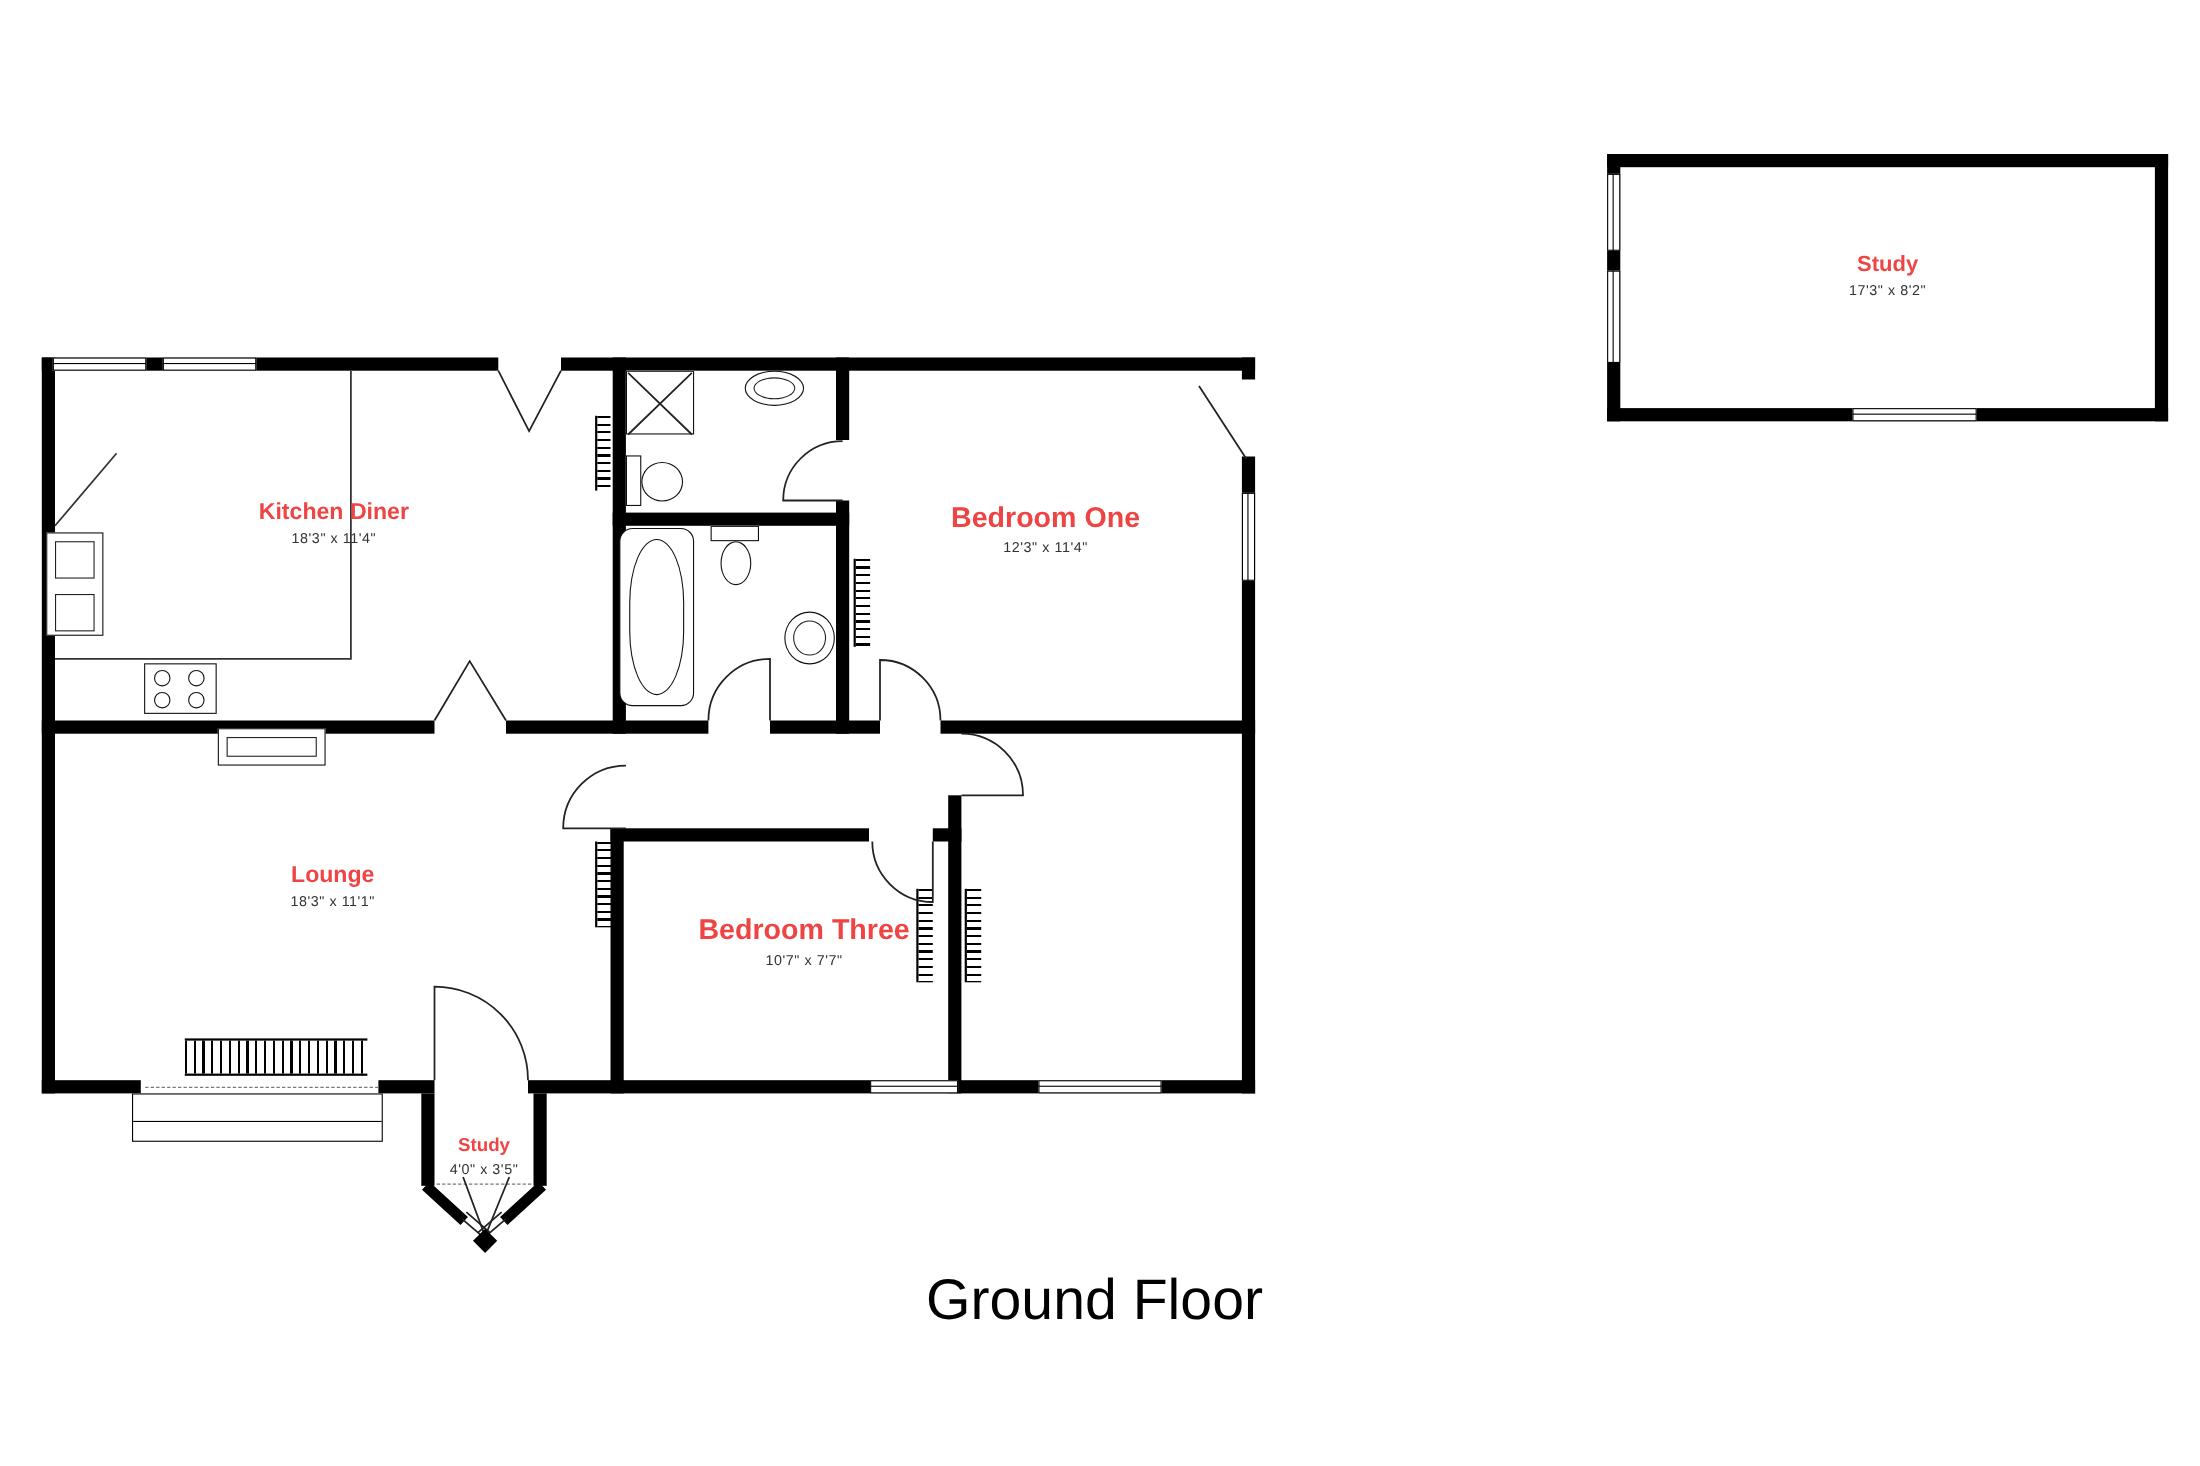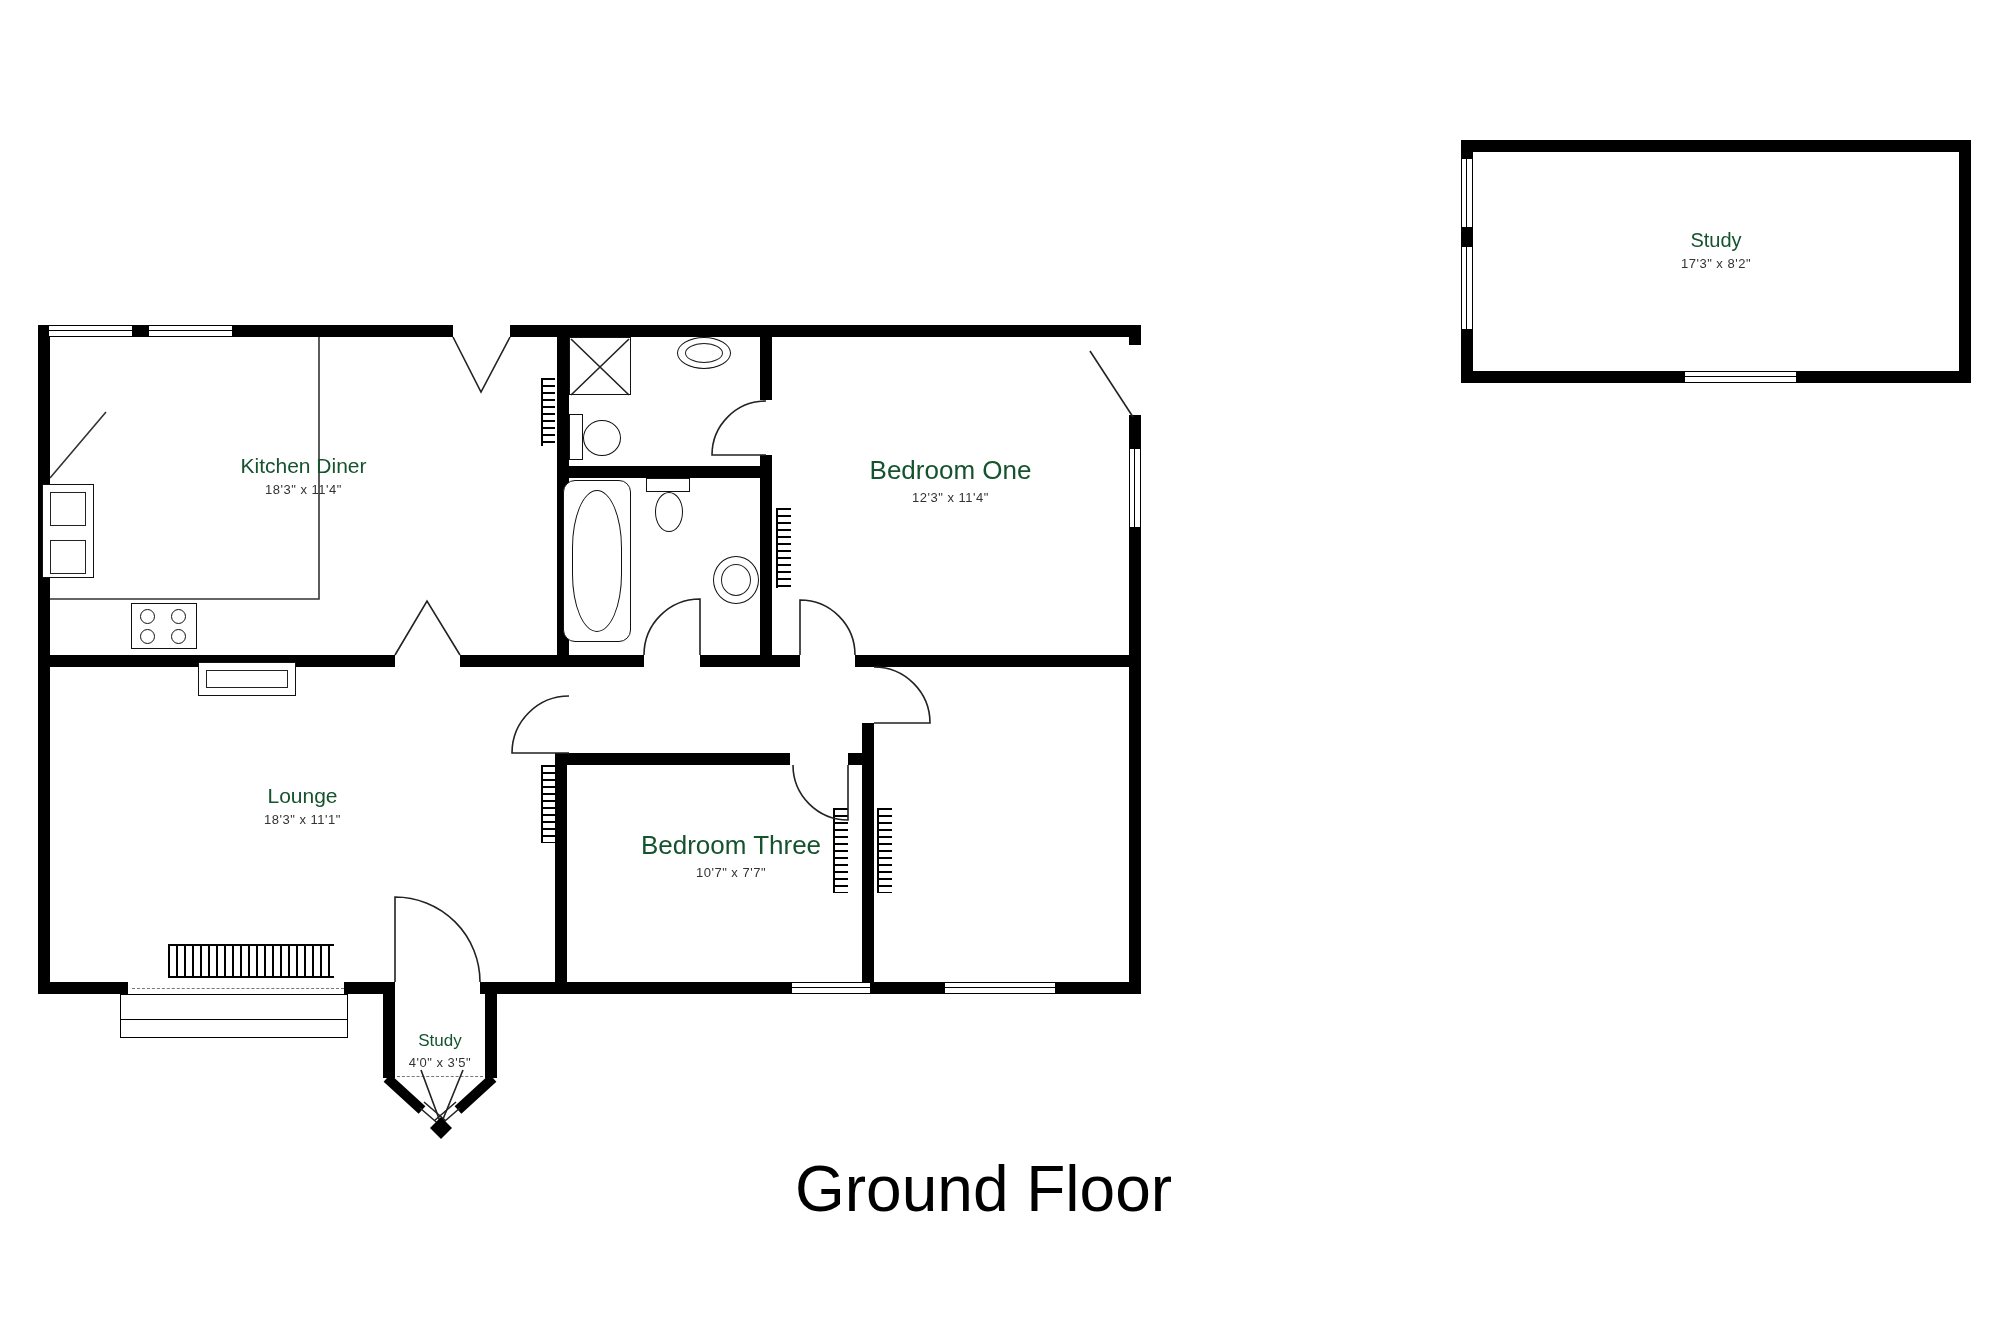--- a/index.html
+++ b/index.html
@@ -12,28 +12,28 @@
   .fixture{position:absolute;box-sizing:border-box;border:1.6px solid #111;background:#fff;}
   .inner-fix{position:absolute;box-sizing:border-box;border:1.2px solid #222;background:#fff;}
   .ellipse{border-radius:50%;}
   .rad-v{position:absolute;background:repeating-linear-gradient(180deg,#000 0 2px,transparent 2px 7px);border-left:2px solid #000;box-sizing:border-box;}
   .rad-h{position:absolute;background:repeating-linear-gradient(90deg,#000 0 2px,transparent 2px 8px);border-top:2.5px solid #000;border-bottom:2.5px solid #000;box-sizing:border-box;}
   .dashed{position:absolute;border-top:1.5px dashed #777;height:0;}
   .bay{position:absolute;background:#fff;border:1.5px solid #000;box-sizing:border-box;}
   .bay-line{position:absolute;left:0;right:0;border-top:1.5px solid #000;}
   .overlay{position:absolute;left:0;top:0;}
   .room{position:absolute;display:flex;flex-direction:column;align-items:center;justify-content:center;text-align:center;pointer-events:none;}
-  .rname{color:#14532d;white-space:nowrap;}
+  .rname{color:#ef4444;white-space:nowrap;font-weight:bold;}
   .lg{font-size:21px;}
   .md{font-size:26px;}
   .st{font-size:20px;}
   .sm{font-size:18px;}
   .xs{font-size:17px;}
   .rdims{font-size:13px;color:#333;margin-top:4px;letter-spacing:0.5px;white-space:nowrap;}
-  .title{position:absolute;font-size:64px;color:#000;text-align:left;white-space:nowrap;}
+  .title{position:absolute;font-size:52px;color:#000;text-align:center;white-space:nowrap;}
 </style>
 </head>
 <body>
 
 <div id="plan">
 
   <div class="wall" style="left:38px;top:325px;width:415px;height:12px"></div>
   <div class="wall" style="left:510px;top:325px;width:631px;height:12px"></div>
   <div class="wall" style="left:38px;top:325px;width:12px;height:669px"></div>
   <div class="wall" style="left:38px;top:982px;width:90px;height:12px"></div>

